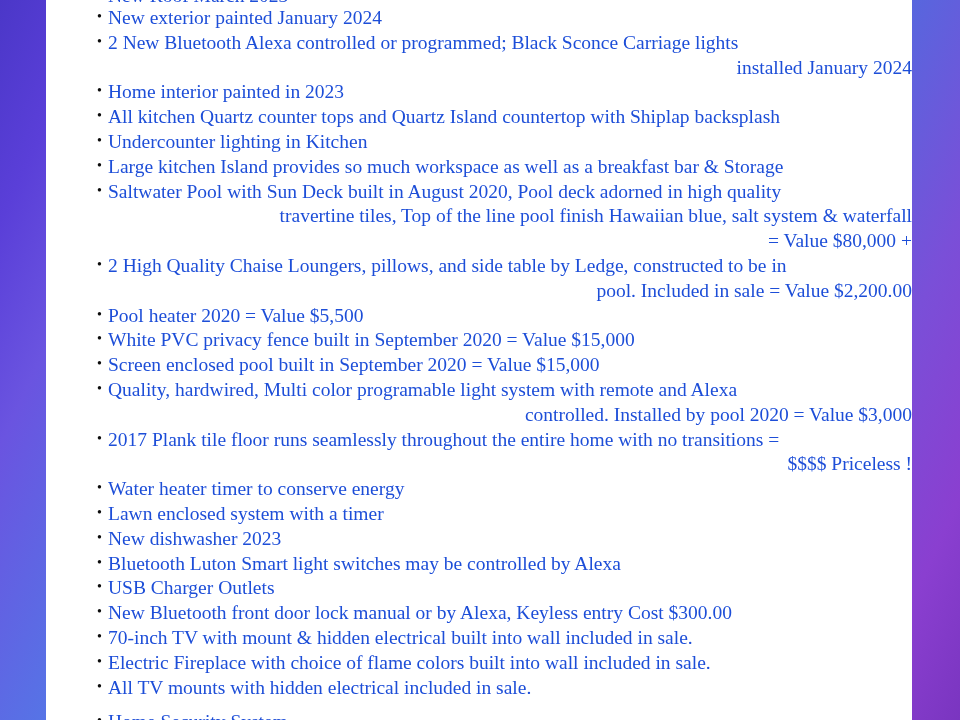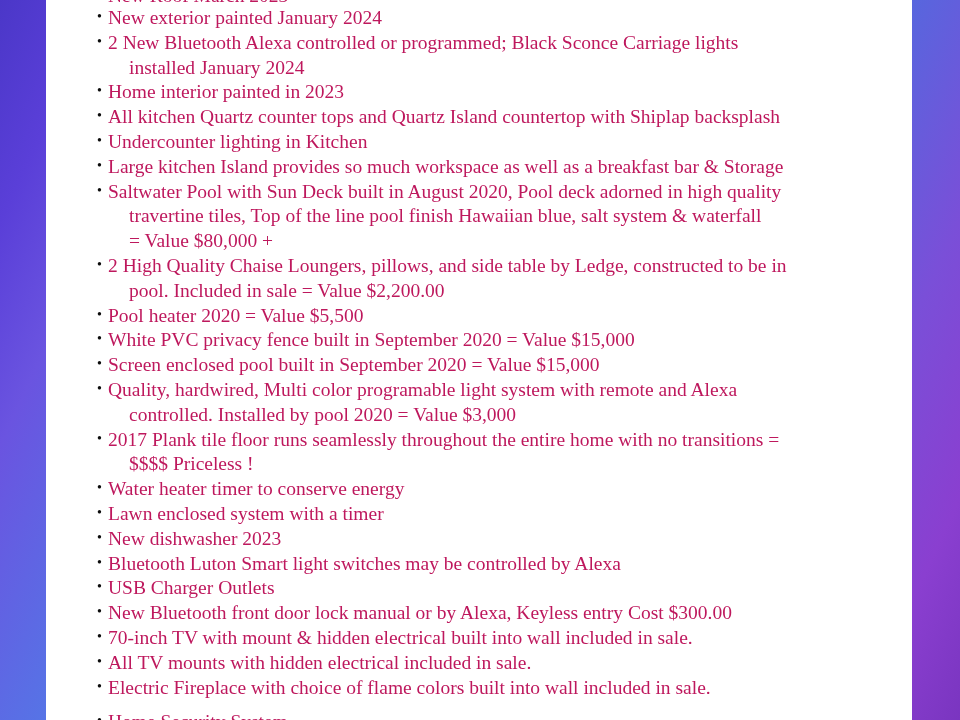--- a/index.html
+++ b/index.html
@@ -39,21 +39,21 @@
   }
   ul.bullets {
     list-style: none;
     margin: 0;
     padding: 0;
   }
   ul.bullets li {
     position: relative;
     font-size: 19.5px;
     line-height: 24.8px;
-    color: #be185d;
+    color: #1d4ed8;
     padding-left: 62px;
     margin: 0;
     text-indent: 0;
   }
   ul.bullets li .btxt {
     display: block;
     padding-left: 0;
   }
   ul.bullets li::before {
     content: "\2022";
@@ -69,20 +69,21 @@
     text-indent: 0;
     padding-left: 0;
     margin-left: 0;
   }
   ul.bullets li {
     text-indent: 0;
   }
   ul.bullets li .cont {
     display: block;
     padding-left: 21px;
+    text-align: right;
   }
   
   .clipped-top {
     position: absolute;
     left: 0;
     top: -16px;
     width: 100%;
     height: 18px;
     overflow: hidden;
   }
@@ -178,24 +179,24 @@
           <li>
             <span class="btxt">USB Charger Outlets</span>
           </li>
           <li>
             <span class="btxt">New Bluetooth front door lock manual or by Alexa, Keyless entry Cost $300.00</span>
           </li>
           <li>
             <span class="btxt">70-inch TV with mount &amp; hidden electrical built into wall included in sale.</span>
           </li>
           <li>
+            <span class="btxt">Electric Fireplace with choice of flame colors built into wall included in sale.</span>
+          </li>
+          <li>
             <span class="btxt">All TV mounts with hidden electrical included in sale.</span>
-          </li>
-          <li>
-            <span class="btxt">Electric Fireplace with choice of flame colors built into wall included in sale.</span>
           </li>
         </ul>
     </div>
 
     <div class="clipped-bottom">
       <ul class="bullets">
         <li>
           <span class="btxt">Home Security System</span>
         </li>
       </ul>

